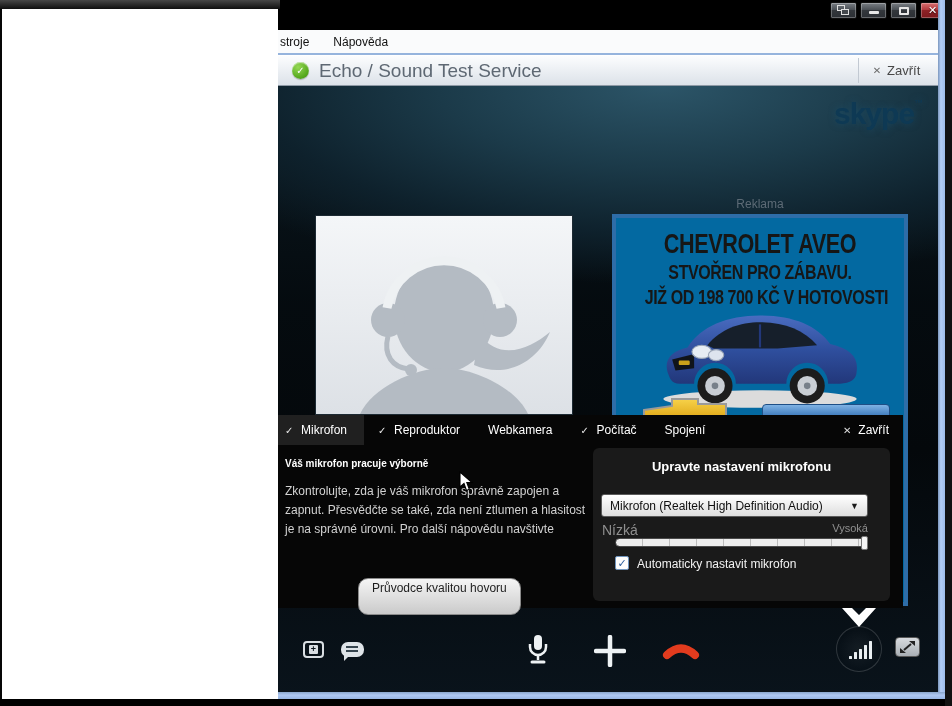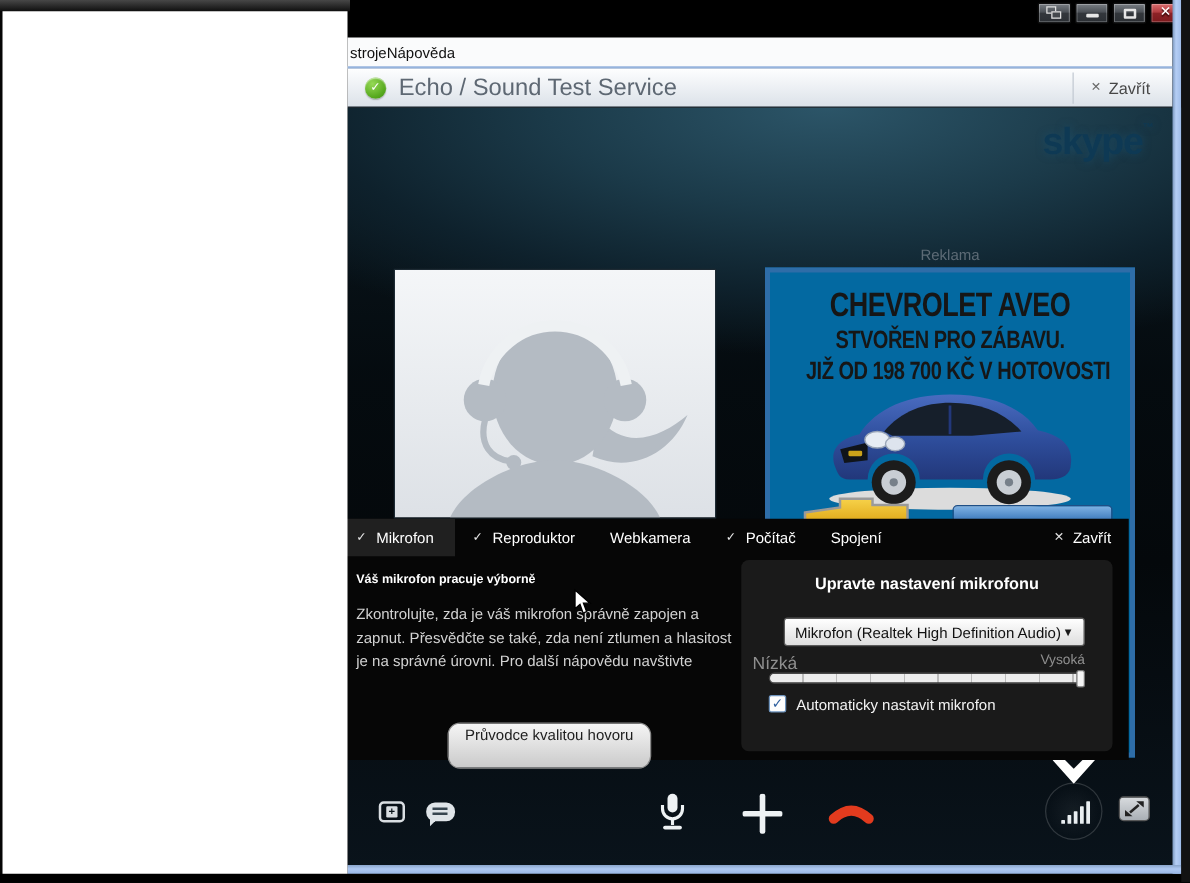--- a/index.html
+++ b/index.html
@@ -15,21 +15,21 @@
   .winbtn.close { background:linear-gradient(180deg,#da6f70 0%,#b23b3f 45%,#8d2226 50%,#7c191d 100%); }
   .winbtn .xglyph { color:#fff; font-size:11px; font-weight:bold; text-shadow:0 1px 1px #3a0a0a; line-height:1; }
   .glyph-min { position:absolute; bottom:4px; left:50%; margin-left:-5px; width:10px; height:3px; background:#e6e6e6; border-radius:1px; }
   .glyph-max { width:10px; height:8px; border:2px solid #e6e6e6; border-radius:1px; }
   .glyph-layers { position:relative; width:14px; height:12px; }
   .glyph-layers i { position:absolute; width:8px; height:6px; border:1px solid #e0e0e0; display:block; }
   .glyph-layers i:first-child { left:0; top:0; }
   .glyph-layers i:last-child { left:4px; top:4px; background:#44484d; }
 
   .menubar { position:absolute; left:278px; top:30px; width:660px; height:25px; background:#fafbfc;
-    border-bottom:2px solid #96b4dd; display:flex; align-items:center; padding-left:2px;
+    border-bottom:2px solid #96b4dd; display:flex; align-items:center; gap:24px; padding-left:2px;
     font-size:12px; color:#111; }
   .menubar span { cursor:default; }
 
   .convo-header { position:absolute; left:278px; top:55px; width:660px; height:31px;
     background:linear-gradient(180deg,#fcfdfe,#dce2e9); border-top:1px solid #fff; border-bottom:1px solid #8e99a5;
     display:flex; align-items:center; }
   .status-dot { width:17px; height:17px; border-radius:50%; margin-left:14px;
     background:radial-gradient(circle at 35% 30%, #95d955, #57a91e 65%, #418e10);
     box-shadow:inset 0 1px 1px rgba(255,255,255,.6), 0 1px 1px rgba(0,0,0,.25);
     display:flex; align-items:center; justify-content:center; color:#fff; font-size:10px; font-weight:bold; }
@@ -73,21 +73,21 @@
   .overlay-close { margin-left:auto; display:flex; align-items:center; gap:7px; padding:0 14px; cursor:default; }
   .overlay-close .x { font-size:10px; color:#ddd; font-weight:bold; }
 
   .ov-heading { position:absolute; left:17px; top:43px; font-size:10px; font-weight:bold; color:#fff; }
   .ov-body { position:absolute; left:17px; top:67px; font-size:12px; line-height:19px; color:#d2d2d2; }
   .guide-btn { position:absolute; left:90px; top:163px; padding:2px 13px 19px; font-size:12px; color:#1d1d1d;
     background:linear-gradient(180deg,#f5f5f5,#cacaca); border:1px solid #8a8a8a; border-radius:10px; cursor:default; }
 
   .settings-panel { position:absolute; left:325px; top:33px; width:297px; height:153px; background:#1a1a1a; border-radius:6px; }
   .sp-title { position:absolute; left:0; right:0; top:11px; text-align:center; font-size:13px; font-weight:bold; color:#fff; }
-  .sp-select { position:absolute; left:34px; right:22px; top:46px; height:23px; border:1px solid #5a5a5a; border-radius:3px;
+  .sp-select { position:absolute; left:8px; right:22px; top:46px; height:23px; border:1px solid #5a5a5a; border-radius:3px;
     background:linear-gradient(180deg,#ffffff,#dedede); display:flex; align-items:center; padding:0 8px; cursor:default; }
   .sp-select .val { font-size:12px; color:#101010; flex:1; white-space:nowrap; overflow:hidden; }
   .sp-select .arrow { font-size:9px; color:#1a1a1a; }
   .sp-low  { position:absolute; left:9px; top:74px; font-size:14px; color:#8f8f8f; }
   .sp-high { position:absolute; right:22px; top:74px; font-size:11px; color:#8f8f8f; }
   .sp-slider { position:absolute; left:22px; right:22px; top:90px; height:9px; border:1px solid #4a4a4a; border-radius:5px;
     background:repeating-linear-gradient(90deg,#ededed 0 26px,#bcbcbc 26px 27px); }
   .sp-thumb { position:absolute; right:-1px; top:-3px; width:7px; height:14px; background:#f5f5f5; border:1px solid #777; border-radius:2px; }
   .sp-check { position:absolute; left:22px; top:108px; width:14px; height:14px; background:#fdfdfd;
     border:1px solid #6f94bd; border-radius:2px; display:flex; align-items:center; justify-content:center;

